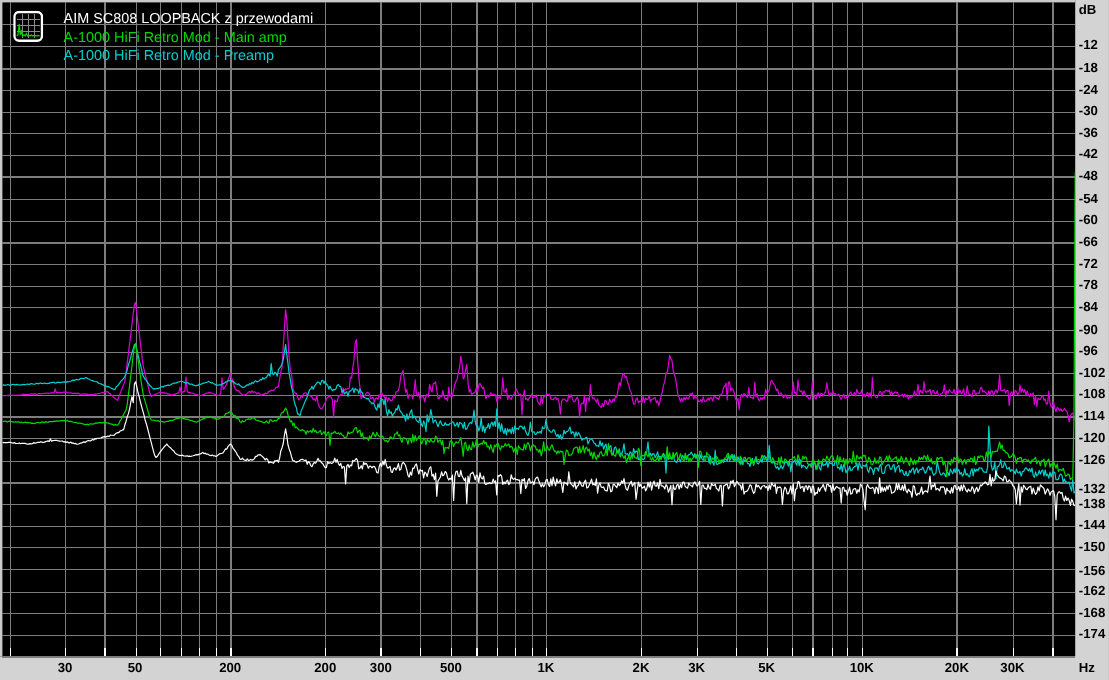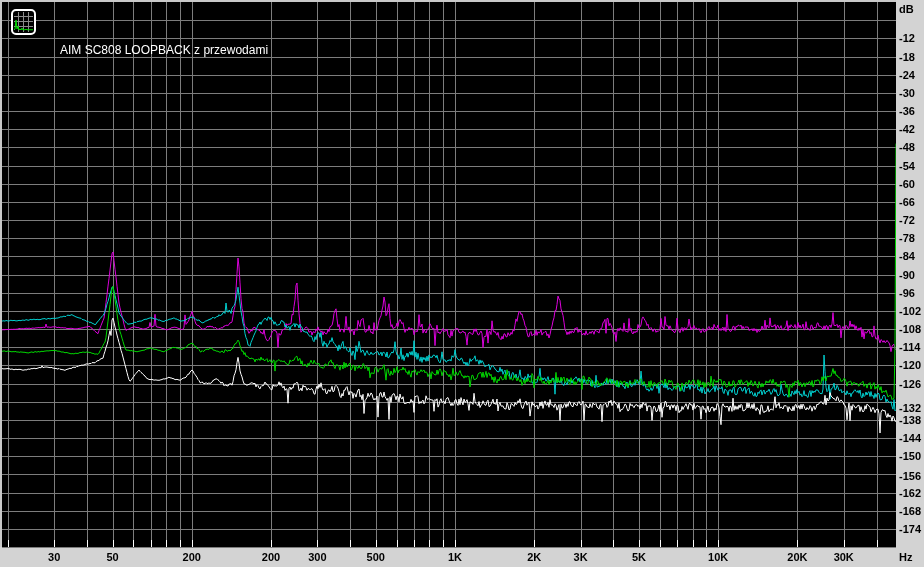--- a/index.html
+++ b/index.html
@@ -1,21 +1,21 @@
 <!DOCTYPE html>
 <html><head>
 <meta charset="utf-8">
 <style>
   html,body{margin:0;padding:0;background:#d3d3d3;width:924px;height:567px;overflow:hidden;
     font-family:"Liberation Sans",sans-serif;}
   #stage{position:relative;width:924px;height:567px;}
   #plot-bg{position:absolute;left:0;top:0;width:896px;height:547px;background:#000;
     border-top:2px solid #c9c9c9;border-left:2px solid #c9c9c9;box-sizing:border-box;}
   #plot-svg{position:absolute;left:0;top:0;}
-  .legend{position:absolute;left:60px;top:8px;line-height:15.6px;font-size:12px;margin-top:35px;}
+  .legend{position:absolute;left:53px;top:8px;line-height:15.6px;font-size:12px;}
   .legend-line{white-space:nowrap;}
   .ylab{position:absolute;left:899px;width:25px;font-size:11px;font-weight:700;color:#000;
     line-height:14px;text-align:left;}
   .xlab{position:absolute;top:551px;width:48px;font-size:11px;font-weight:700;color:#000;
     text-align:center;}
   #db-unit{position:absolute;left:899px;top:3px;font-size:11px;font-weight:700;color:#000;}
   #hz-unit{position:absolute;left:899px;top:551px;font-size:11px;font-weight:700;color:#000;}
   #win-icon{position:absolute;left:11px;top:9px;}
 </style>
 </head>
@@ -133,20 +133,22 @@
       <line x1="17.5" y1="3" x2="17.5" y2="23"></line>
       <line x1="3" y1="7.5" x2="22" y2="7.5"></line>
       <line x1="3" y1="12.5" x2="22" y2="12.5"></line>
       <line x1="3" y1="17.5" x2="22" y2="17.5"></line>
     </g>
     <polyline fill="none" stroke="#00d800" stroke-width="1" points="3,21 4,20 5,11 6,20 7,17 8,21 9,20 10,21 11,19 12,21 13,20.5 14,21 15,20 16,21 17,20.5 18,21 19,20.5 20,21 21,20.5 22,21"></polyline>
   </svg>
 
   <div class="legend">
     <div class="legend-line"><span style="color: rgb(255, 255, 255);">AIM SC808 LOOPBACK z przewodami</span></div>
+    <div class="legend-line"><span style="color: rgb(0, 216, 0);">A-1000 HiFi Retro Mod - Main amp</span></div>
+    <div class="legend-line"><span style="color: rgb(0, 207, 207);">A-1000 HiFi Retro Mod - Preamp</span></div>
   </div>
 
   <div id="db-unit">dB</div>
   <div id="hz-unit">Hz</div>
   <div id="labels">
       <div class="ylab" style="top: 31.3333px;">-12</div>
       <div class="ylab" style="top: 49.5px;">-18</div>
       <div class="ylab" style="top: 67.6667px;">-24</div>
       <div class="ylab" style="top: 85.8333px;">-30</div>
       <div class="ylab" style="top: 104px;">-36</div>

